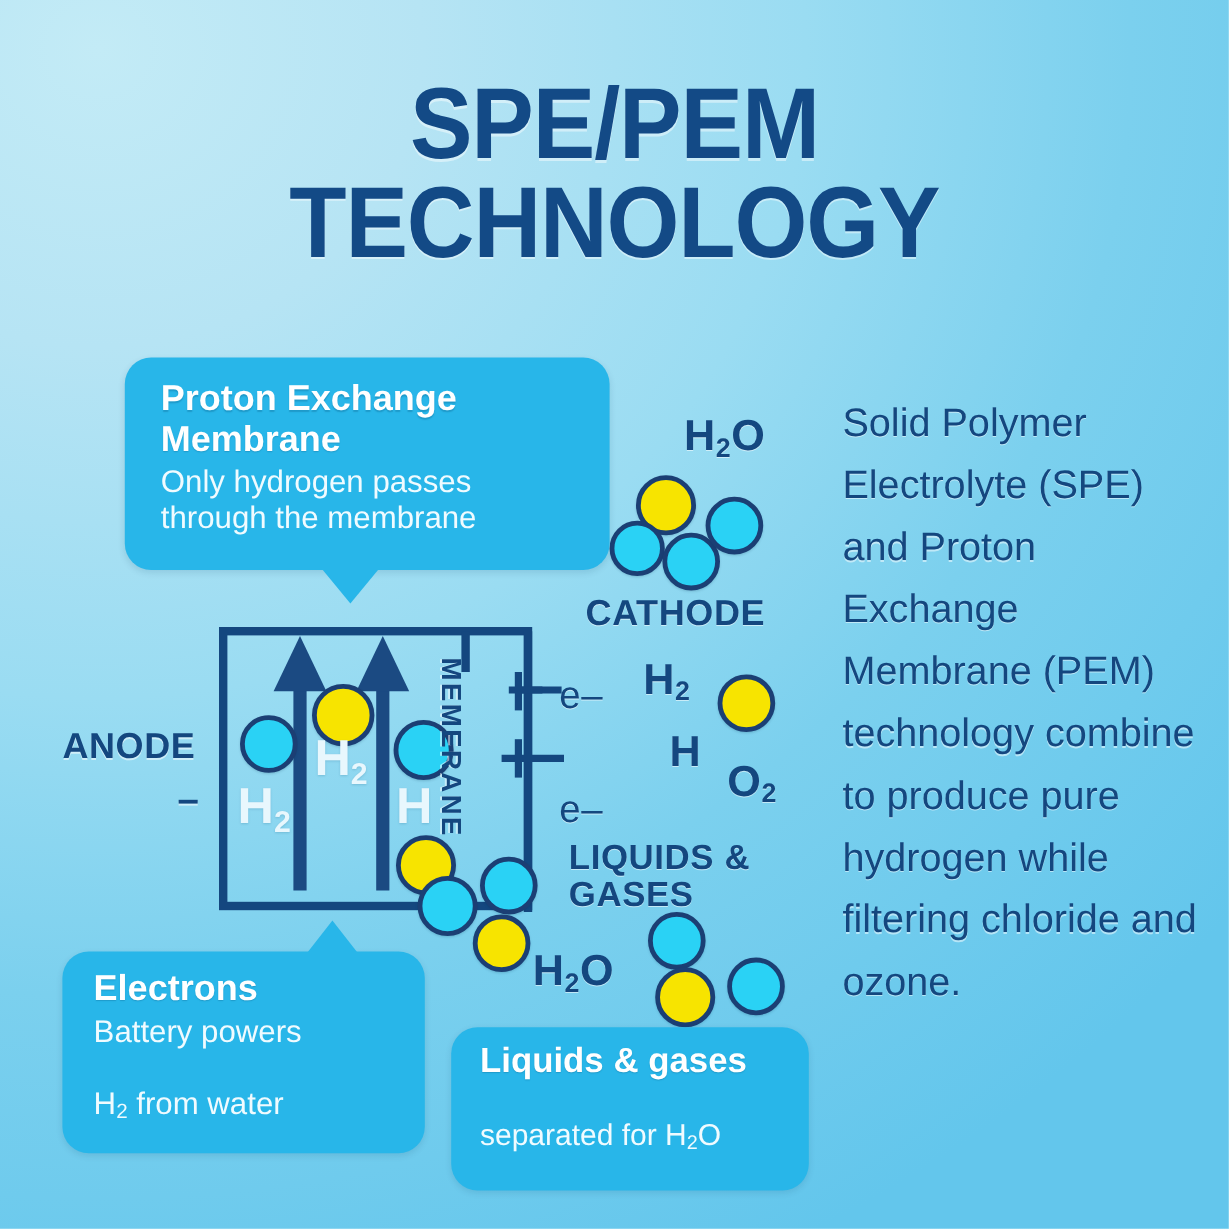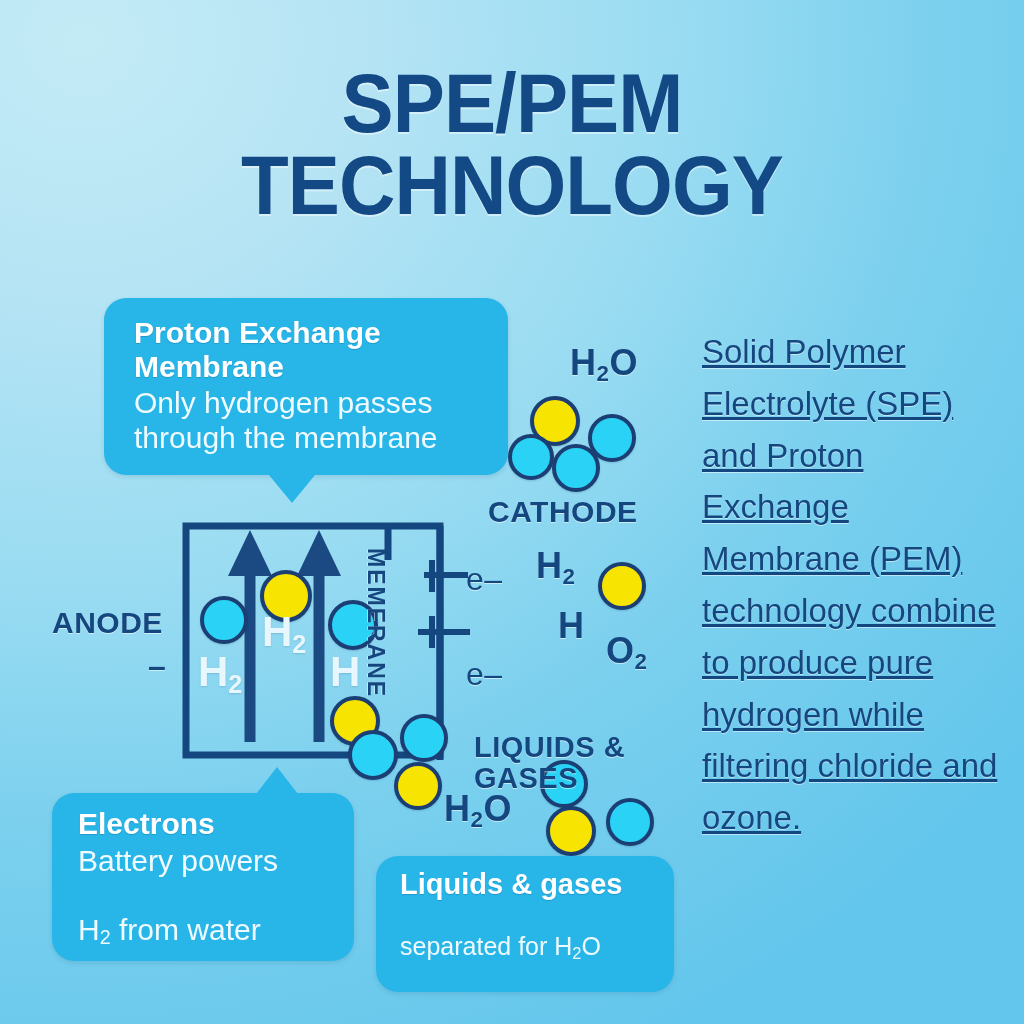--- a/index.html
+++ b/index.html
@@ -23,33 +23,32 @@
     letter-spacing:-1px;
     text-shadow:0 2px 0 rgba(255,255,255,.45);
     transform:scaleX(.93);transform-origin:50% 0;
   }
   .title .l2{display:block;}
   
   .body-copy{
     position:absolute;left:702px;top:326px;width:300px;
     color:#14477f;font-size:33px;line-height:1.57;
     text-shadow:0 1px 0 rgba(255,255,255,.5);
-    text-decoration:underline;
   }
   
   .callout{
     position:absolute;background:#28b6e9;border-radius:22px;
     color:#fff;box-shadow:0 2px 5px rgba(0,60,90,.12);
   }
   .callout .hd{
     font-weight:bold;font-size:30px;line-height:1.12;display:block;
     text-shadow:0 1px 1px rgba(0,70,110,.25);
   }
   .callout .bd{
-    font-size:30px;line-height:1.16;display:block;margin-top:3px;
+    font-size:26px;line-height:1.16;display:block;margin-top:3px;
     color:#f0fbff;
   }
   .callout .bd sub{font-size:.66em;vertical-align:-.22em;}
   .tail{position:absolute;width:0;height:0;}
   
   #callout-pem{left:104px;top:298px;width:404px;height:177px;padding:18px 22px 0 30px;box-sizing:border-box;}
   #callout-pem .tail{
     left:165px;top:177px;
     border-left:23px solid transparent;border-right:23px solid transparent;
     border-top:28px solid #28b6e9;
@@ -69,21 +68,21 @@
   #diagram{position:absolute;left:0;top:0;width:1024px;height:1024px;}
   .dlabel{
     position:absolute;color:#14477f;font-weight:bold;
     text-shadow:0 1px 0 rgba(255,255,255,.55);
     letter-spacing:.5px;
   }
   .dlabel sub{font-size:.62em;vertical-align:-.25em;font-weight:bold;}
   #lbl-anode{left:52px;top:606px;font-size:30px;}
   #lbl-minus{left:148px;top:648px;font-size:32px;font-weight:bold;}
   #lbl-cathode{left:488px;top:495px;font-size:30px;}
-  #lbl-liquids{left:474px;top:700px;font-size:29px;line-height:1.08;width:180px;margin-top:32px;}
+  #lbl-liquids{left:474px;top:700px;font-size:29px;line-height:1.08;width:180px;}
   #lbl-e1{left:466px;top:561px;font-size:32px;font-weight:normal;}
   #lbl-e2{left:466px;top:656px;font-size:32px;font-weight:normal;}
   #lbl-h2-right{left:536px;top:545px;font-size:36px;}
   #lbl-h-right{left:558px;top:605px;font-size:36px;}
   #lbl-o2-right{left:606px;top:630px;font-size:36px;}
   #lbl-h2o-top{left:570px;top:342px;font-size:36px;}
   #lbl-h2o-bottom{left:444px;top:788px;font-size:36px;}
   .inner-lbl{
     position:absolute;color:#e8f7fd;font-weight:bold;
     text-shadow:0 1px 2px rgba(0,70,110,.18);

